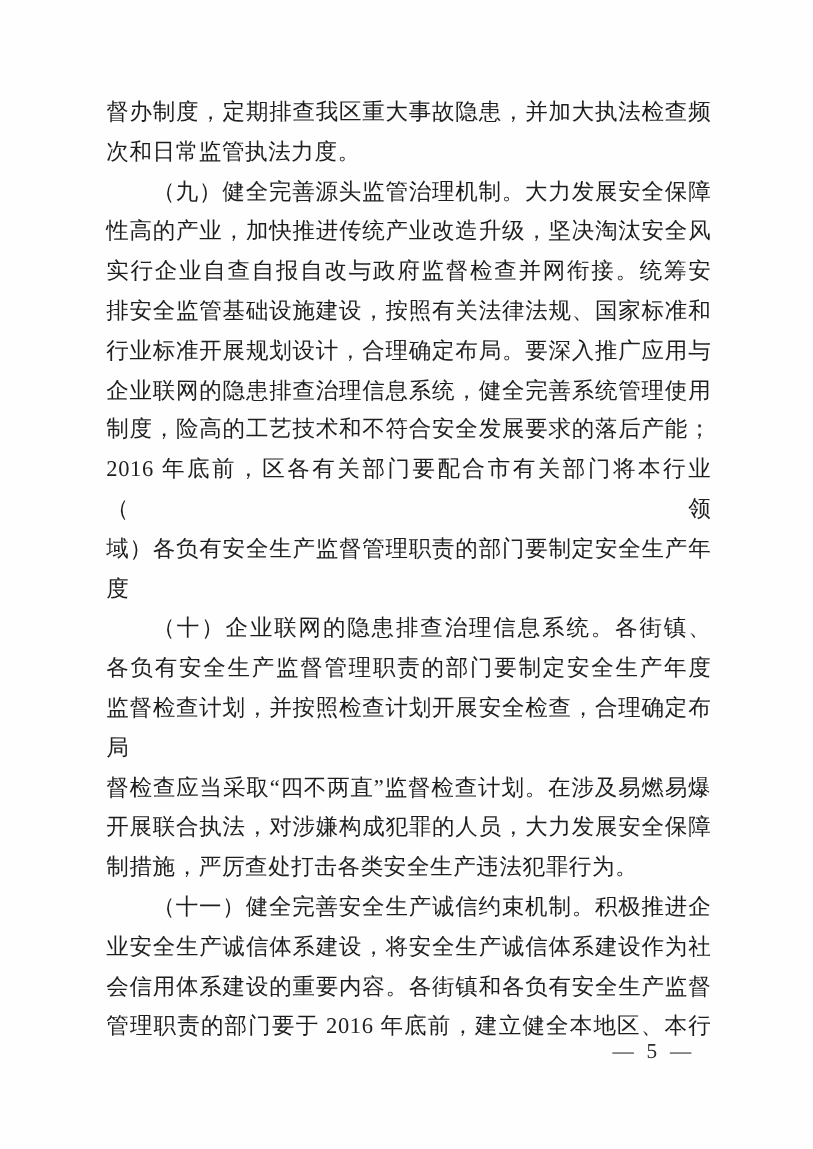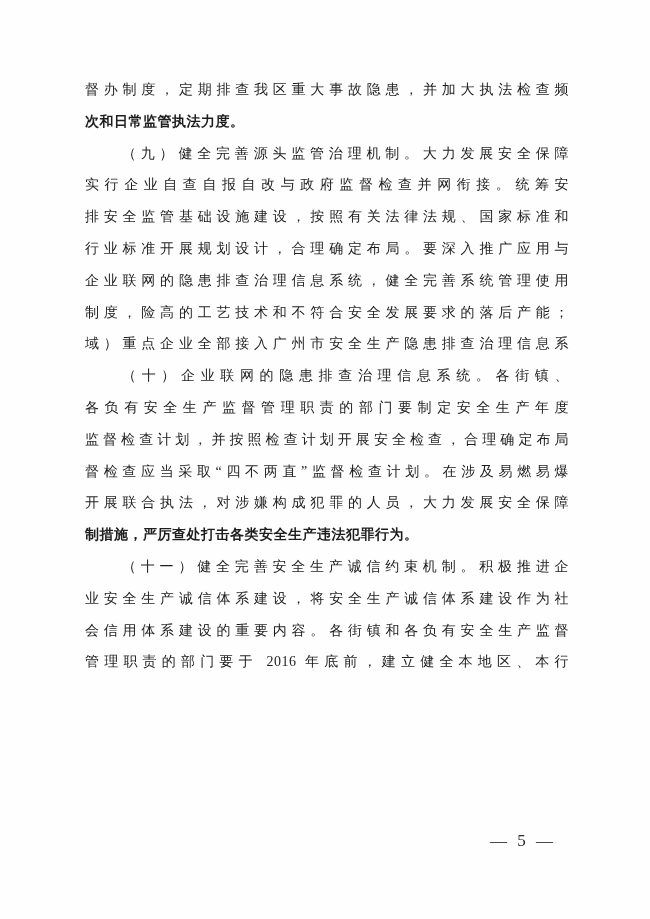--- a/index.html
+++ b/index.html
@@ -16,30 +16,29 @@
     font-family: "Liberation Serif", serif;
     color: #1e1e1e;
   }
   .text-block {
     position: absolute;
     left: 85px;
     top: 74px;
     width: 484px;
   }
   .line {
-    font-size: 14px;
+    font-size: 18px;
     line-height: 31.8px;
     letter-spacing: 0.5px;
     text-align: justify;
     text-align-last: justify;
     text-justify: inter-character;
   }
   .line.para-end {
     text-align-last: left;
-    font-weight: bold;
   }
   .line.indent {
     text-indent: 37px;
   }
   .page-number {
     position: absolute;
     left: 490px;
     top: 831px;
     font-size: 17px;
     letter-spacing: 3px;
@@ -48,26 +47,28 @@
   }
 </style>
 </head>
 <body>
 
 <div class="page">
   <div class="text-block">
     <div class="line">督办制度，定期排查我区重大事故隐患，并加大执法检查频</div>
     <div class="line para-end">次和日常监管执法力度。</div>
     <div class="line indent">（九）健全完善源头监管治理机制。大力发展安全保障</div>
+    <div class="line">性高的产业，加快推进传统产业改造升级，坚决淘汰安全风</div>
     <div class="line">实行企业自查自报自改与政府监督检查并网衔接。统筹安</div>
     <div class="line">排安全监管基础设施建设，按照有关法律法规、国家标准和</div>
     <div class="line">行业标准开展规划设计，合理确定布局。要深入推广应用与</div>
     <div class="line">企业联网的隐患排查治理信息系统，健全完善系统管理使用</div>
     <div class="line">制度，险高的工艺技术和不符合安全发展要求的落后产能；</div>
-    <div class="line">域）重点企业全部接入广州市安全生产隐患排查治理信息系</div>
+    <div class="line">2016 年底前，区各有关部门要配合市有关部门将本行业（领</div>
+    <div class="line">域）各负有安全生产监督管理职责的部门要制定安全生产年度</div>
     <div class="line indent">（十）企业联网的隐患排查治理信息系统。各街镇、</div>
     <div class="line">各负有安全生产监督管理职责的部门要制定安全生产年度</div>
     <div class="line">监督检查计划，并按照检查计划开展安全检查，合理确定布局</div>
     <div class="line">督检查应当采取“四不两直”监督检查计划。在涉及易燃易爆</div>
     <div class="line">开展联合执法，对涉嫌构成犯罪的人员，大力发展安全保障</div>
     <div class="line para-end">制措施，严厉查处打击各类安全生产违法犯罪行为。</div>
     <div class="line indent">（十一）健全完善安全生产诚信约束机制。积极推进企</div>
     <div class="line">业安全生产诚信体系建设，将安全生产诚信体系建设作为社</div>
     <div class="line">会信用体系建设的重要内容。各街镇和各负有安全生产监督</div>
     <div class="line">管理职责的部门要于 2016 年底前，建立健全本地区、本行</div>

